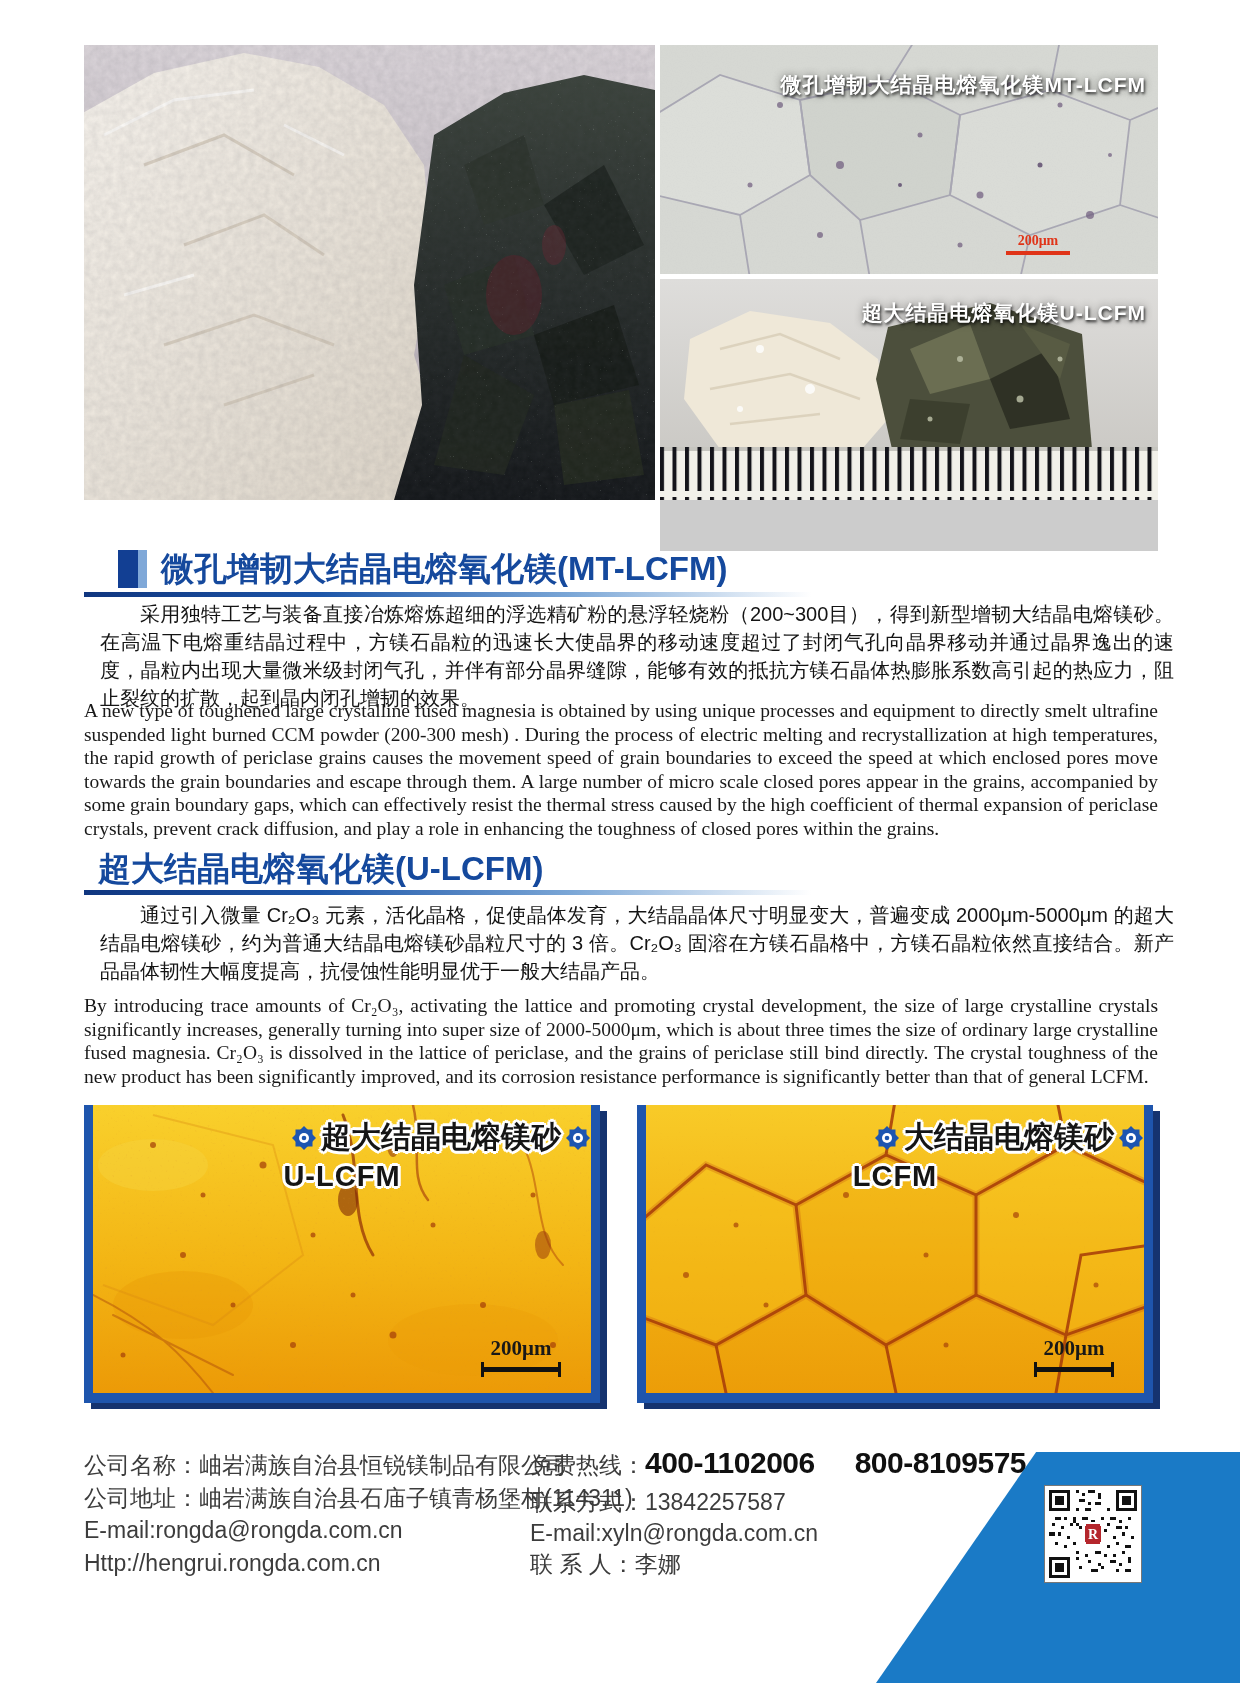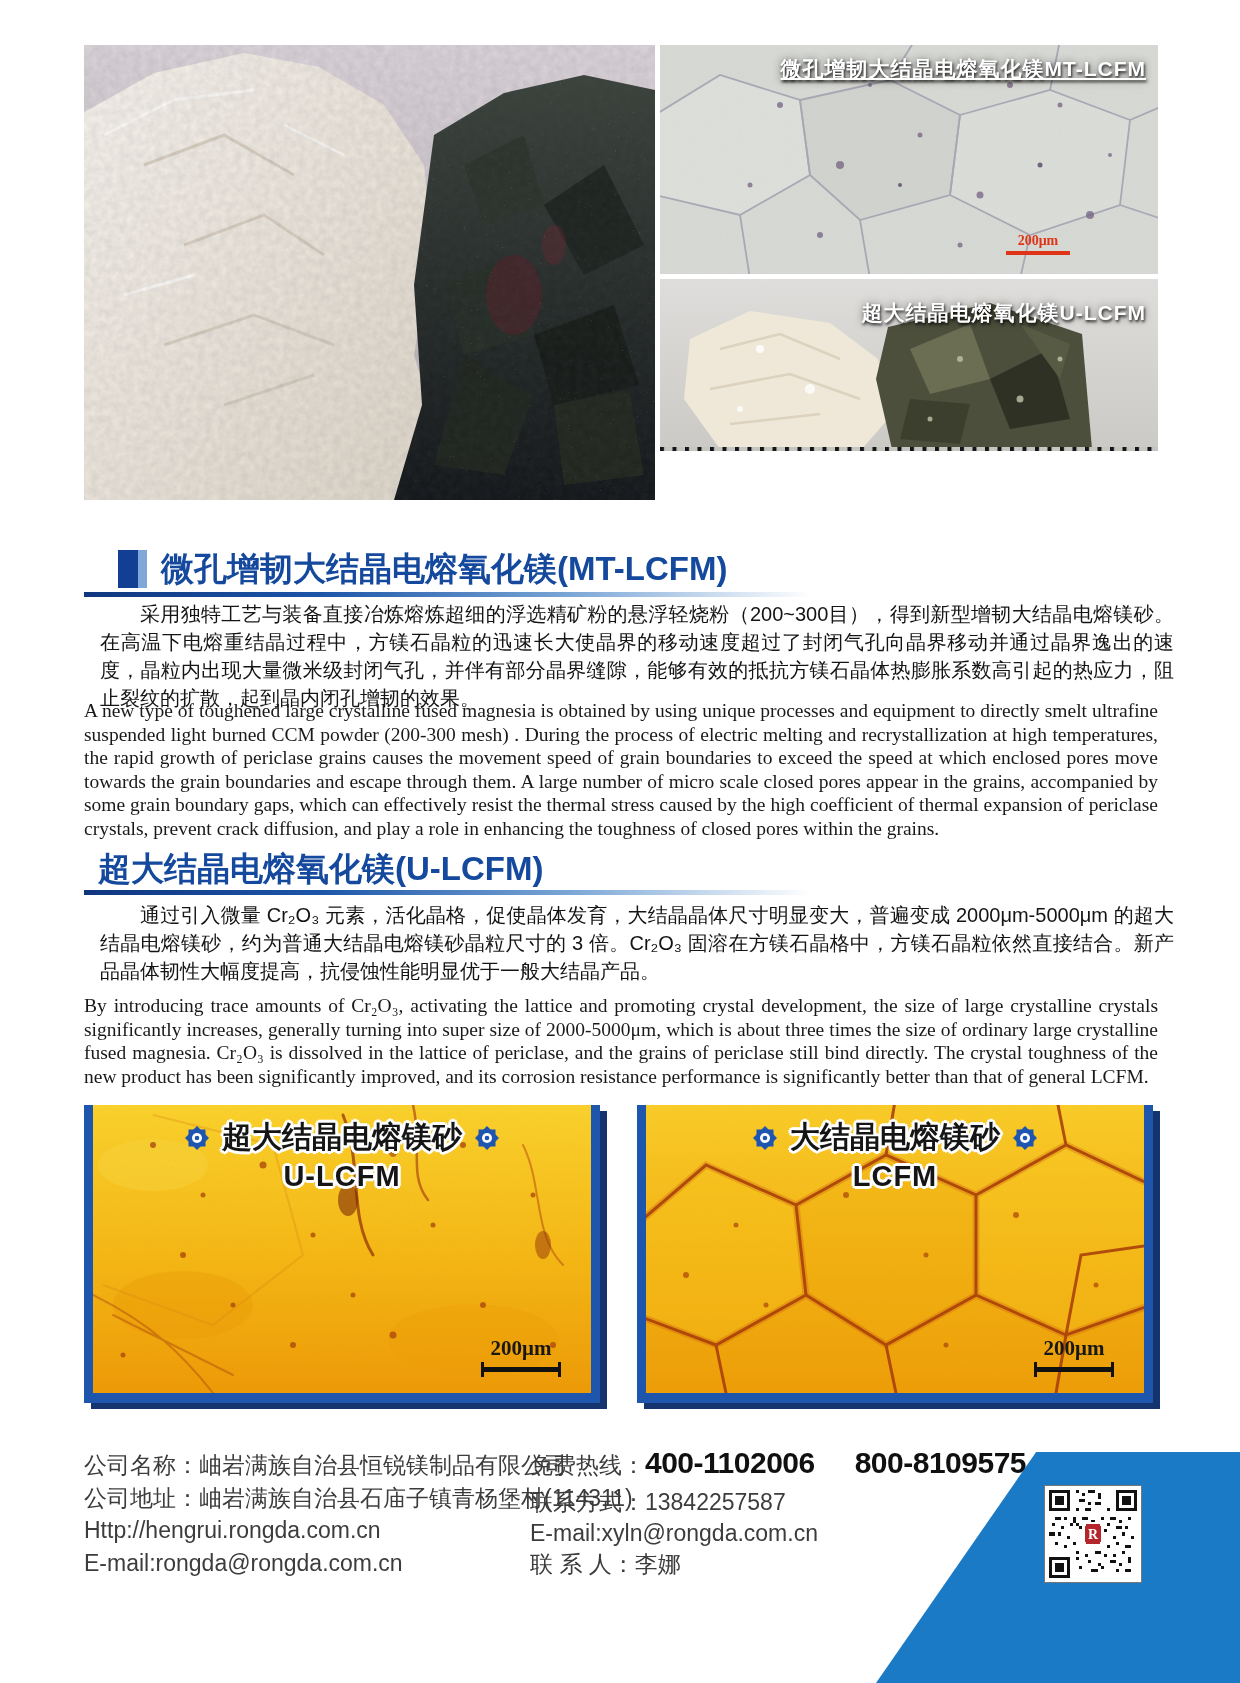--- a/index.html
+++ b/index.html
@@ -20,21 +20,21 @@
   
   .cn-para{position:absolute;left:100px;width:1074px;font-size:20px;line-height:28px;color:#141414;
         text-align:justify;text-indent:2em;}
   .en-para{position:absolute;left:84px;width:1074px;font-family:"Liberation Serif",serif;
         font-size:19.5px;line-height:23.5px;color:#191919;text-align:justify;}
   
   .fig{position:absolute;top:1105px;width:516px;height:298px;border:solid #1e55ad;
         border-width:0 9px 10px 9px;box-sizing:border-box;box-shadow:7px 6px 0 #15336f;background:#f3b514;}
   .fig svg{display:block;}
   .fig-label{position:absolute;top:12px;left:0;width:100%;text-align:center;}
-  .fig-label .row{display:flex;align-items:center;justify-content:center;gap:12px;}
+  .fig-label .row{display:flex;align-items:center;justify-content:flex-end;gap:4px;}
   .outlined{color:#151515;font-weight:700;
         text-shadow:-2px -2px 0 #fff,2px -2px 0 #fff,-2px 2px 0 #fff,2px 2px 0 #fff,
                     0 -3px 0 #fff,0 3px 0 #fff,-3px 0 0 #fff,3px 0 0 #fff;}
   .fig-title{font-size:30px;}
   .fig-code{font-size:29px;letter-spacing:1px;margin-top:2px;}
   
   .footer-left{position:absolute;left:84px;top:1449px;font-size:23px;color:#3c3c3c;line-height:32.5px;}
   .footer-right{position:absolute;left:530px;top:1446px;font-size:23px;color:#3c3c3c;}
   .hotline-row{display:flex;align-items:baseline;}
   .hotline-num{font-size:30px;font-weight:700;color:#101010;letter-spacing:-0.5px;}
@@ -133,24 +133,24 @@
           <circle cx="450" cy="110" r="2"></circle>
       </g>
       <g fill="#564468" opacity="0.8">
           <circle cx="240" cy="140" r="2"></circle>
           <circle cx="380" cy="120" r="2.5"></circle>
         </g>
       <rect width="498" height="229" filter="url(#fgrain)" opacity="0.35"></rect>
       <text x="378" y="200" text-anchor="middle" font-size="14" font-weight="bold" fill="#e03418" font-family="Liberation Serif, serif">200μm</text>
       <rect x="346" y="206" width="64" height="4" fill="#e03418"></rect>
     </svg>
-    <div class="photo-label" style="top:10px;text-decoration:underline;">微孔增韧大结晶电熔氧化镁MT-LCFM</div>
-  </div>
-
-  <div class="img-box" style="left:660px;top:279px;width:498px;height:172px;">
+    <div class="photo-label" style="top:26px;">微孔增韧大结晶电熔氧化镁MT-LCFM</div>
+  </div>
+
+  <div class="img-box" style="left:660px;top:279px;width:498px;height:272px;">
     <svg width="498" height="221" viewBox="0 0 498 221">
       <defs>
         <linearGradient id="bg3" x1="0" y1="0" x2="0" y2="1">
           <stop offset="0" stop-color="#dedddb"></stop>
             <stop offset="1" stop-color="#c6c4bf"></stop>
         </linearGradient>
         <pattern id="ticks" width="12.5" height="53" patternUnits="userSpaceOnUse">
           <rect x="0" y="6" width="4" height="47" fill="#14141a"></rect>
         </pattern>
       </defs>
@@ -337,22 +337,22 @@
             <circle cx="13" cy="13" r="2.3" fill="#1d55b0"></circle>
         </svg>
       </div>
       <div class="outlined fig-code">LCFM</div>
     </div>
   </div>
 
   <div class="footer-left">
     <div>公司名称：岫岩满族自治县恒锐镁制品有限公司</div>
     <div>公司地址：岫岩满族自治县石庙子镇青杨堡村(114311)</div>
+    <div>E-mail:rongda@rongda.com.cn</div>
     <div>Http://hengrui.rongda.com.cn</div>
-    <div>E-mail:rongda@rongda.com.cn</div>
   </div>
 
   <div class="footer-right">
     <div class="hotline-row">
       <span>免费热线：</span>
       <span class="hotline-num">400-1102006</span>
       <span class="hotline-num">800-8109575</span>
     </div>
     <div class="line first-gap">联系方式：13842257587</div>
     <div class="line">E-mail:xyln@rongda.com.cn</div>

